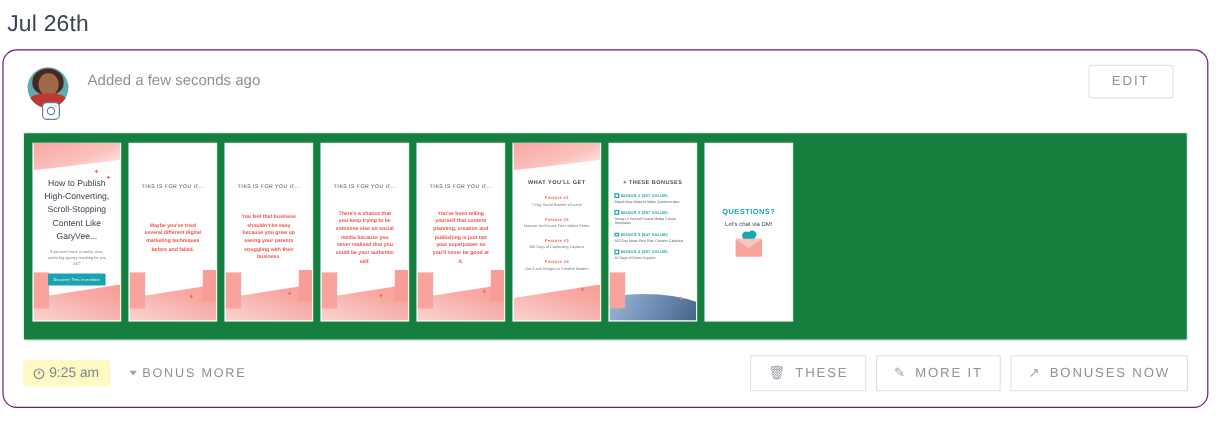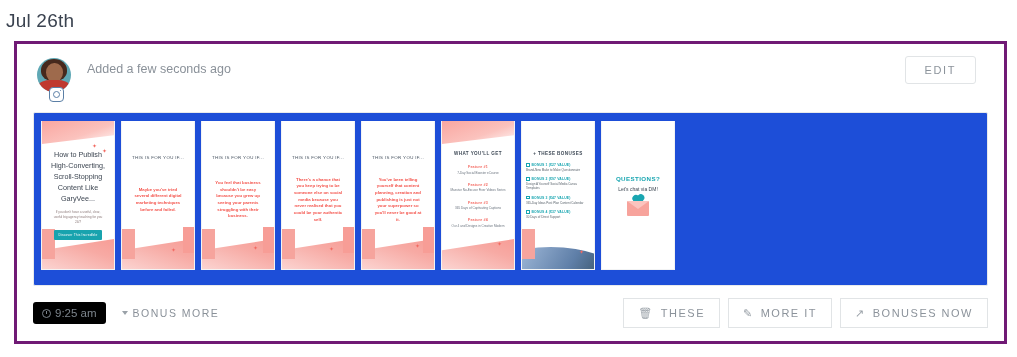--- a/index.html
+++ b/index.html
@@ -14,23 +14,23 @@
     overflow: hidden;
   }
   .page-title {
     font-size: 19px;
     color: #3b4350;
     font-weight: 400;
     padding: 10px 0 0 6px;
     letter-spacing: 0.2px;
   }
   .post-card {
-    margin: 9px 10px 0 14px;
-    border: 3px solid #701a75;
-    border-radius: 0;
+    margin: 9px 10px 0 2px;
+    border: 1px solid #701a75;
+    border-radius: 12px;
     background: #fff;
     box-sizing: border-box;
   }
   .card-header {
     display: flex;
     align-items: flex-start;
     padding: 14px 16px 4px 20px;
     position: relative;
     min-height: 44px;
   }
@@ -116,21 +116,21 @@
     letter-spacing: 1.6px;
     padding: 7px 19px;
     border-radius: 3px;
     cursor: pointer;
     font-family: "Liberation Sans", sans-serif;
   }
   .media-panel {
     margin: 6px 16px 0 16px;
     border: 1px solid #e8eaec;
     border-radius: 2px;
-    background: #1d4ed8;
+    background: #15803d;
     padding: 8px 0 0 0;
     overflow: hidden;
   }
   .carousel {
     display: flex;
     gap: 8px;
     padding: 0 8px 6px 8px;
     height: 158px;
     align-items: flex-start;
     overflow: hidden;
@@ -351,21 +351,21 @@
     background: linear-gradient(120deg, #9fb8d8 0%, #5f7fa8 70%, #46637f 100%);
     clip-path: ellipse(90% 100% at 40% 115%);
   }
   .card-footer {
     display: flex;
     align-items: center;
     padding: 12px 16px 13px 16px;
     position: relative;
   }
   .time-badge {
-    background: #000000;
+    background: #fef9c3;
     color: #7d858d;
     font-size: 11.5px;
     padding: 5px 9px;
     border-radius: 3px;
     display: flex;
     align-items: center;
     gap: 4px;
   }
   .clock-icon {
     width: 9px; height: 9px;

